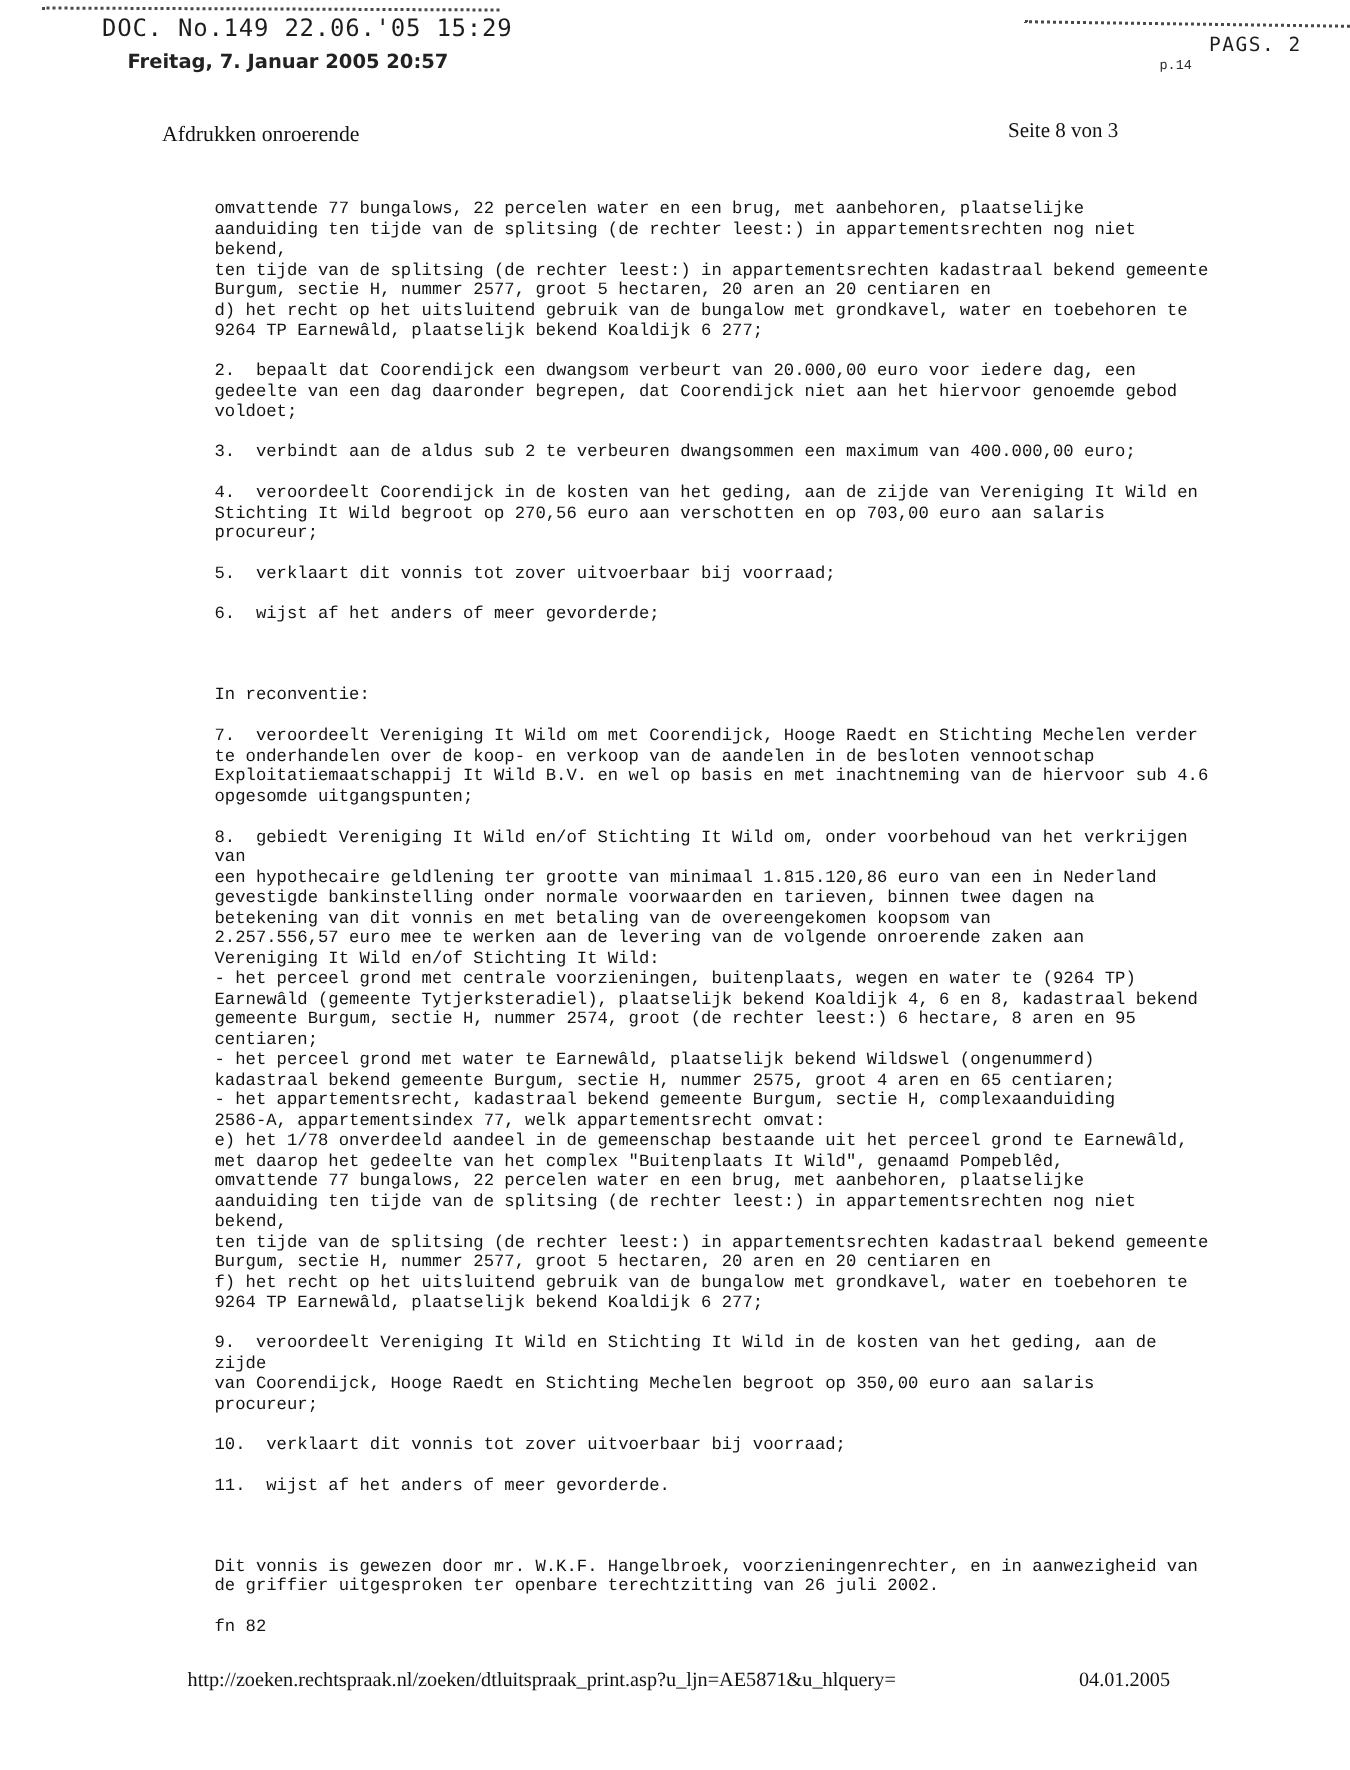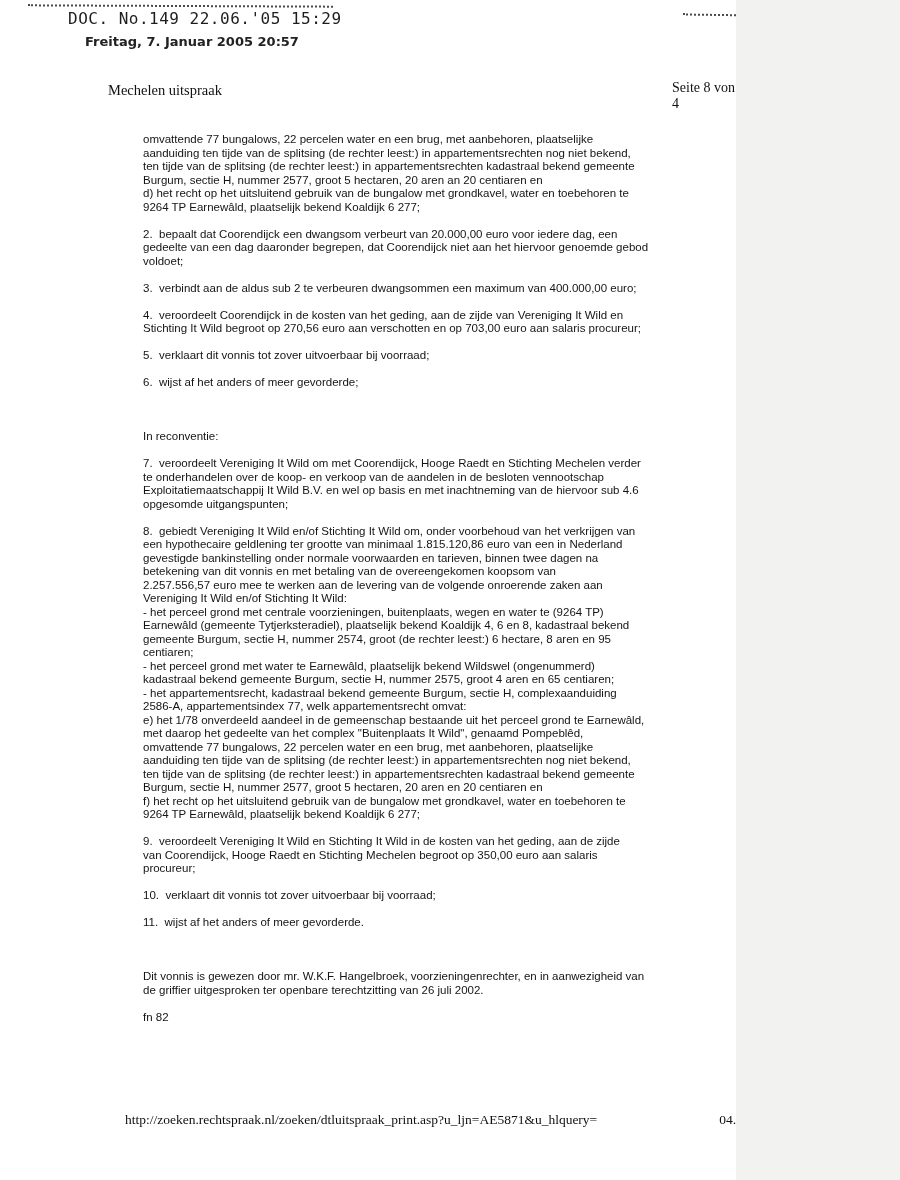--- a/index.html
+++ b/index.html
@@ -2,21 +2,21 @@
 <html><head>
 <meta charset="utf-8">
 <style>
   html, body {
     margin: 0;
     padding: 0;
     background: #f2f2f0;
   }
   .page {
     position: relative;
-    width: 736px;
+    width: 900px;
     height: 1180px;
     background: #ffffff;
     color: #151515;
     overflow: hidden;
   }
   .dotted {
     position: absolute;
     border-top: 2px dotted #4a4a4a;
     height: 0;
   }
@@ -65,21 +65,21 @@
     position: absolute;
     left: 672px; top: 80px;
     font-family: "Liberation Serif", "DejaVu Serif", serif;
     font-size: 14px;
     color: #111;
   }
   .judgment-body {
     position: absolute;
     left: 143px; top: 133px;
     width: 665px;
-    font-family: Liberation Sans, sans-serif;
+    font-family: Liberation Mono, monospace;
     font-size: 11.5px;
     line-height: 13.5px;
     color: #141414;
     white-space: pre-wrap;
   }
   .footer {
     position: absolute;
     left: 125px; top: 1112px;
     width: 655px;
     display: flex;
@@ -99,23 +99,23 @@
   <div class="dotted right-line"></div>
 
   <div class="fax-doc-line">DOC. No.149 22.06.'05 15:29</div>
 
   <div class="fax-timestamp">Freitag, 7. Januar 2005 20:57</div>
 
   <div class="fax-pages">PAGS. 2</div>
 
   <div class="fax-page-small">p.14</div>
 
-  <div class="print-title">Mechelen uitspraak</div>
+  <div class="print-title">Afdrukken onroerende</div>
 
-  <div class="page-indicator">Seite 8 von 4</div>
+  <div class="page-indicator">Seite 8 von 3</div>
 
   <div class="judgment-body">omvattende 77 bungalows, 22 percelen water en een brug, met aanbehoren, plaatselijke
 aanduiding ten tijde van de splitsing (de rechter leest:) in appartementsrechten nog niet bekend,
 ten tijde van de splitsing (de rechter leest:) in appartementsrechten kadastraal bekend gemeente
 Burgum, sectie H, nummer 2577, groot 5 hectaren, 20 aren an 20 centiaren en
 d) het recht op het uitsluitend gebruik van de bungalow met grondkavel, water en toebehoren te
 9264 TP Earnewâld, plaatselijk bekend Koaldijk 6 277;
 
 2.  bepaalt dat Coorendijck een dwangsom verbeurt van 20.000,00 euro voor iedere dag, een
 gedeelte van een dag daaronder begrepen, dat Coorendijck niet aan het hiervoor genoemde gebod

